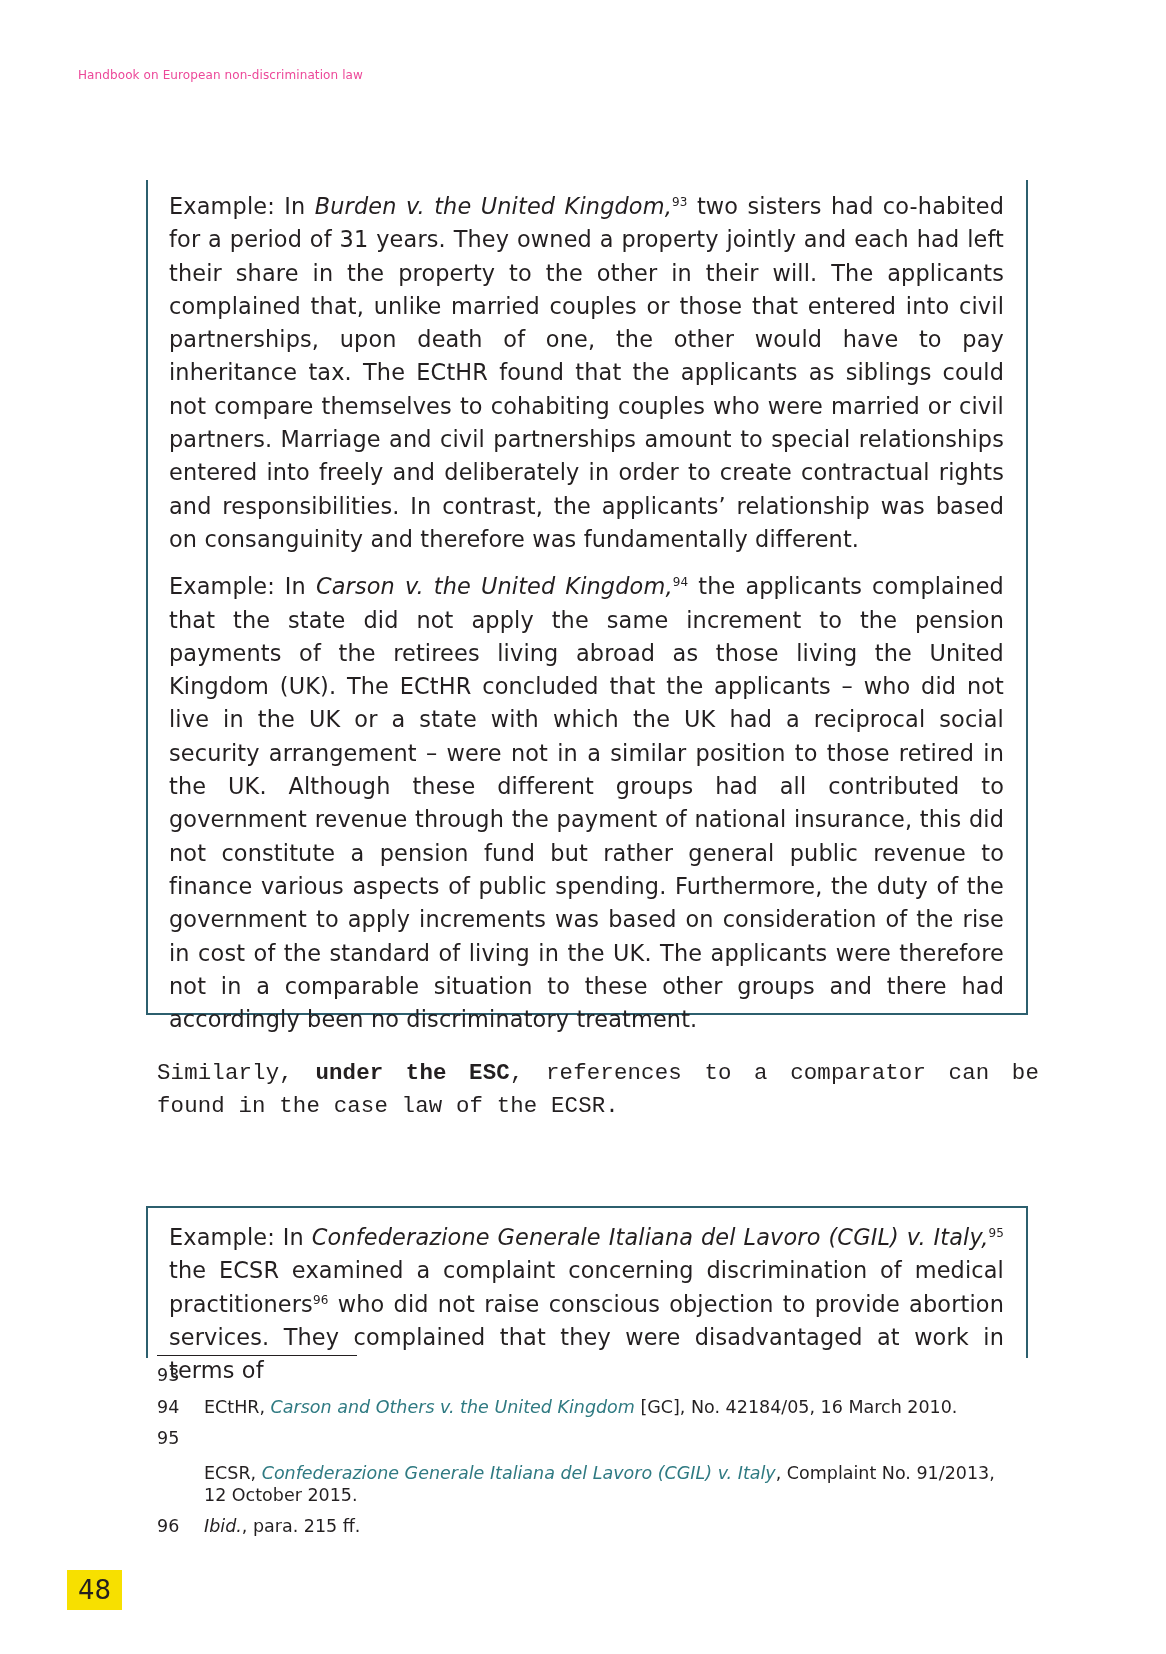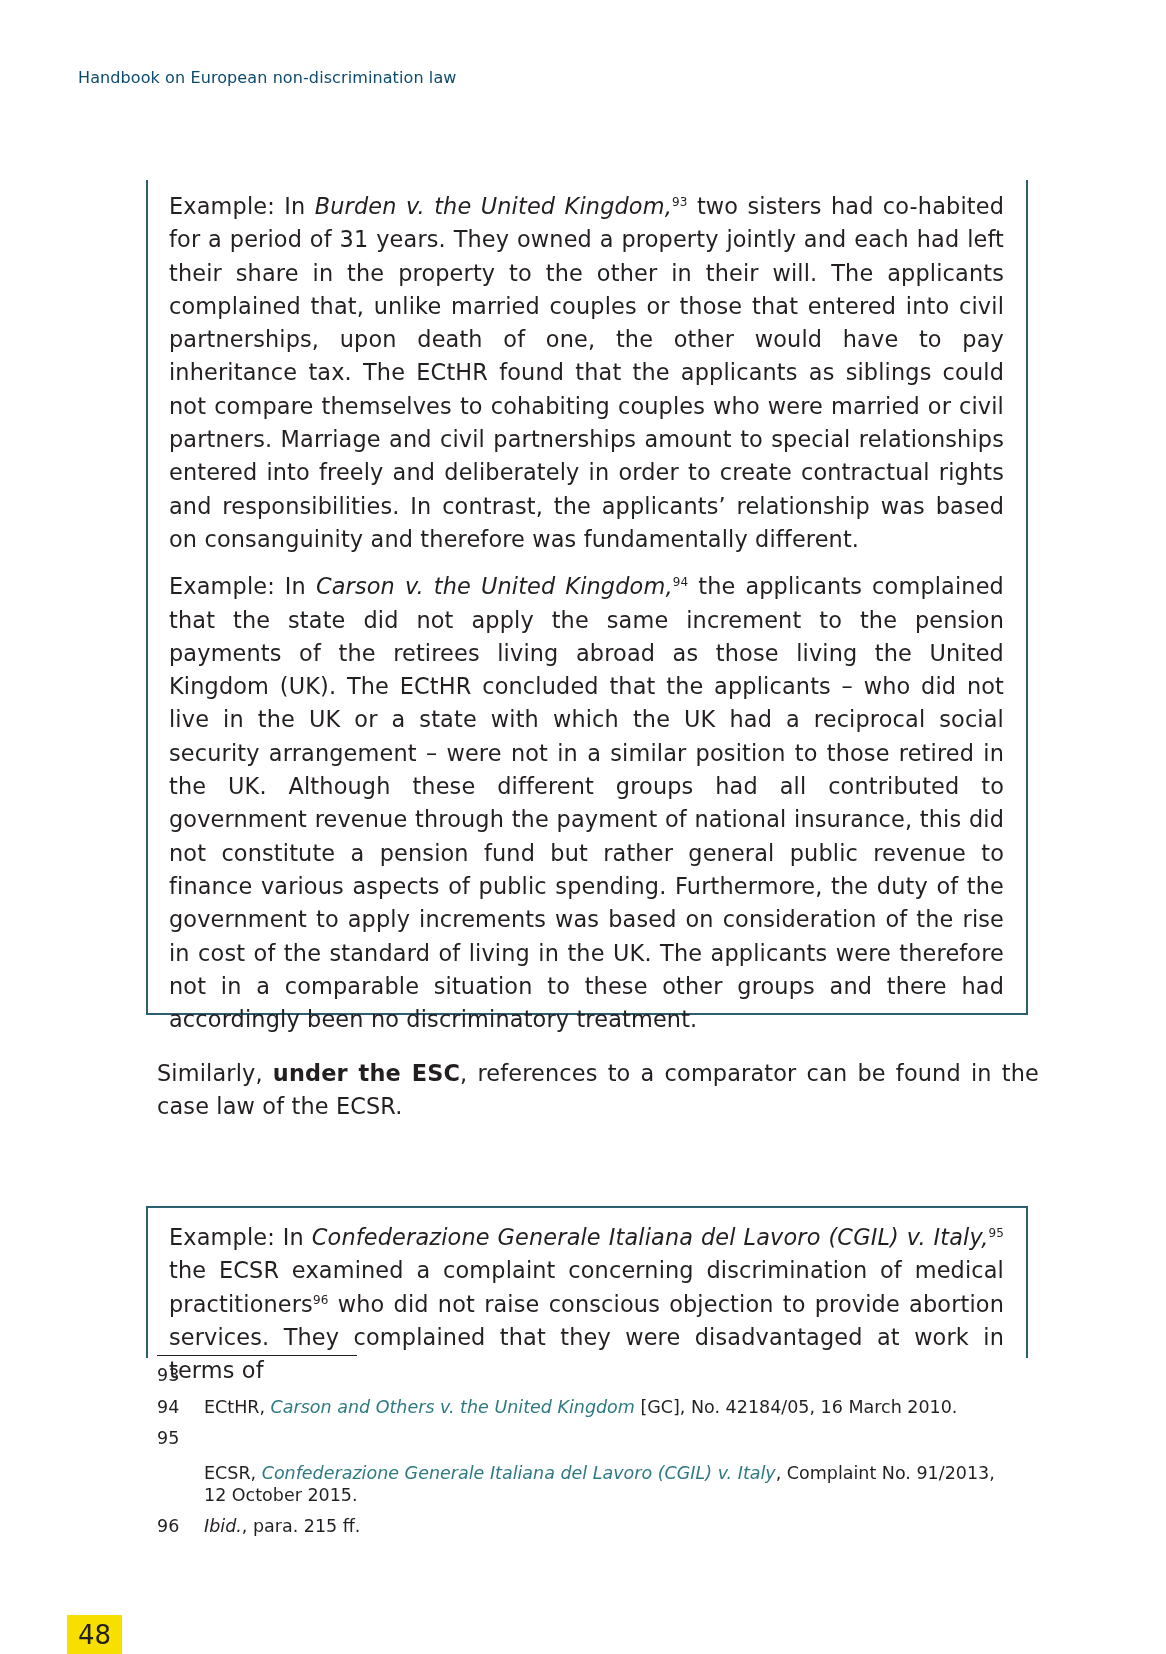--- a/index.html
+++ b/index.html
@@ -12,23 +12,23 @@
       height: 1654px;
       position: relative;
       overflow: hidden;
       font-family: "DejaVu Sans", "Liberation Sans", sans-serif;
       color: #231f20;
     }
     .running-header {
       position: absolute;
       left: 78px;
       top: 68px;
-      font-size: 16px;
+      font-size: 12px;
       letter-spacing: 0.1px;
-      color: #0c4a6e;
+      color: #ec4899;
     }
     .example-box {
       position: absolute;
       left: 146px;
       width: 882px;
       box-sizing: border-box;
       border-color: #2c5f6e;
       border-style: solid;
       padding: 0 22px 0 21px;
     }
@@ -63,20 +63,21 @@
     .body-para {
       position: absolute;
       left: 157px;
       top: 1057px;
       width: 882px;
       margin: 0;
       font-size: 22.4px;
       line-height: 33.3px;
       text-align: justify;
       letter-spacing: 0.15px;
+      font-family: Liberation Mono, monospace;
     }
     .body-para strong {
       font-weight: bold;
     }
     .footnote-rule {
       position: absolute;
       left: 157px;
       top: 1355px;
       width: 200px;
       height: 0;
@@ -110,21 +111,20 @@
       left: 67px;
       top: 1570px;
       width: 55px;
       height: 40px;
       background: #f7e000;
       display: flex;
       align-items: center;
       justify-content: center;
       font-size: 26px;
       color: #231f20;
-      margin-top: 45px;
     }
   </style>
 </head>
 <body>
 
 <div class="running-header">Handbook on European non-discrimination law</div>
 
 <div class="example-box box-1">
   <p class="example-para"><span>Example: In </span><em>Burden v. the United Kingdom,</em><sup>93</sup><span> two sisters had co-habited for a period of 31 years. They owned a property jointly and each had left their share in the property to the other in their will. The applicants complained that, unlike married couples or those that entered into civil partnerships, upon death of one, the other would have to pay inheritance tax. The ECtHR found that the applicants as siblings could not compare themselves to cohabiting couples who were married or civil partners. Marriage and civil partnerships amount to special relationships entered into freely and deliberately in order to create contractual rights and responsibilities. In contrast, the applicants’ relationship was based on consanguinity and therefore was fundamentally different.</span></p>
   <p class="example-para"><span>Example: In </span><em>Carson v. the United Kingdom,</em><sup>94</sup><span> the applicants complained that the state did not apply the same increment to the pension payments of the retirees living abroad as those living the United Kingdom (UK). The ECtHR concluded that the applicants – who did not live in the UK or a state with which the UK had a reciprocal social security arrangement – were not in a similar position to those retired in the UK. Although these different groups had all contributed to government revenue through the payment of national insurance, this did not constitute a pension fund but rather general public revenue to finance various aspects of public spending. Furthermore, the duty of the government to apply increments was based on consideration of the rise in cost of the standard of living in the UK. The applicants were therefore not in a comparable situation to these other groups and there had accordingly been no discriminatory treatment.</span></p>

